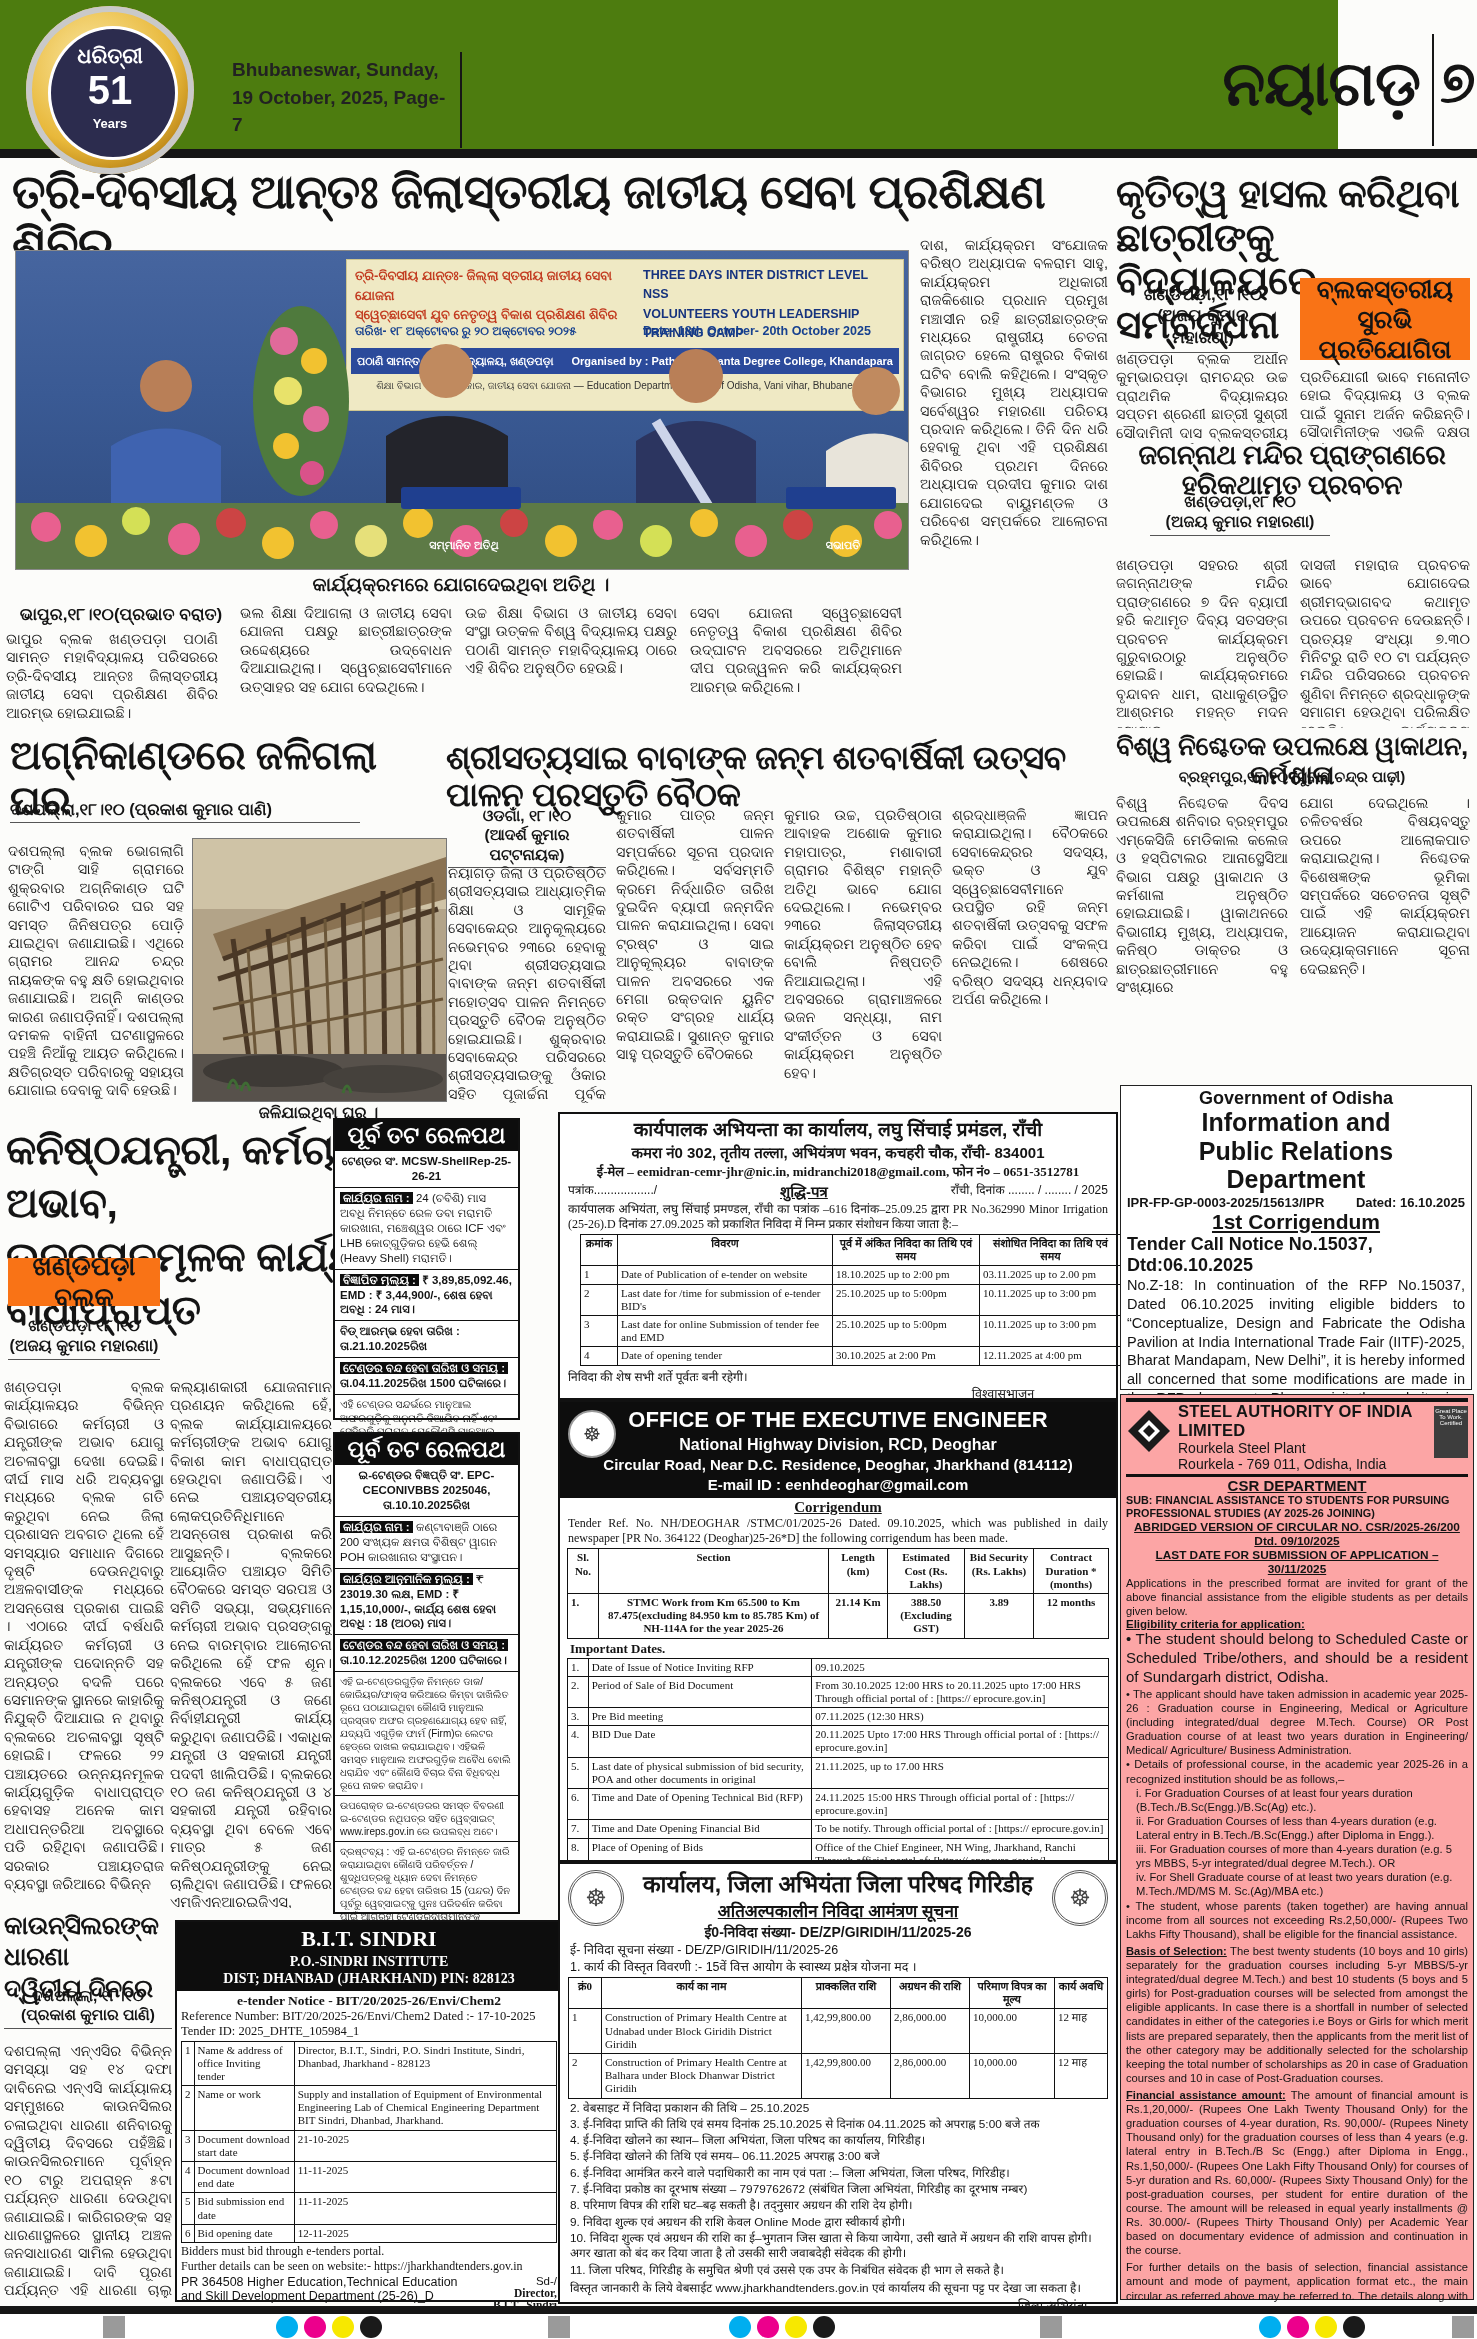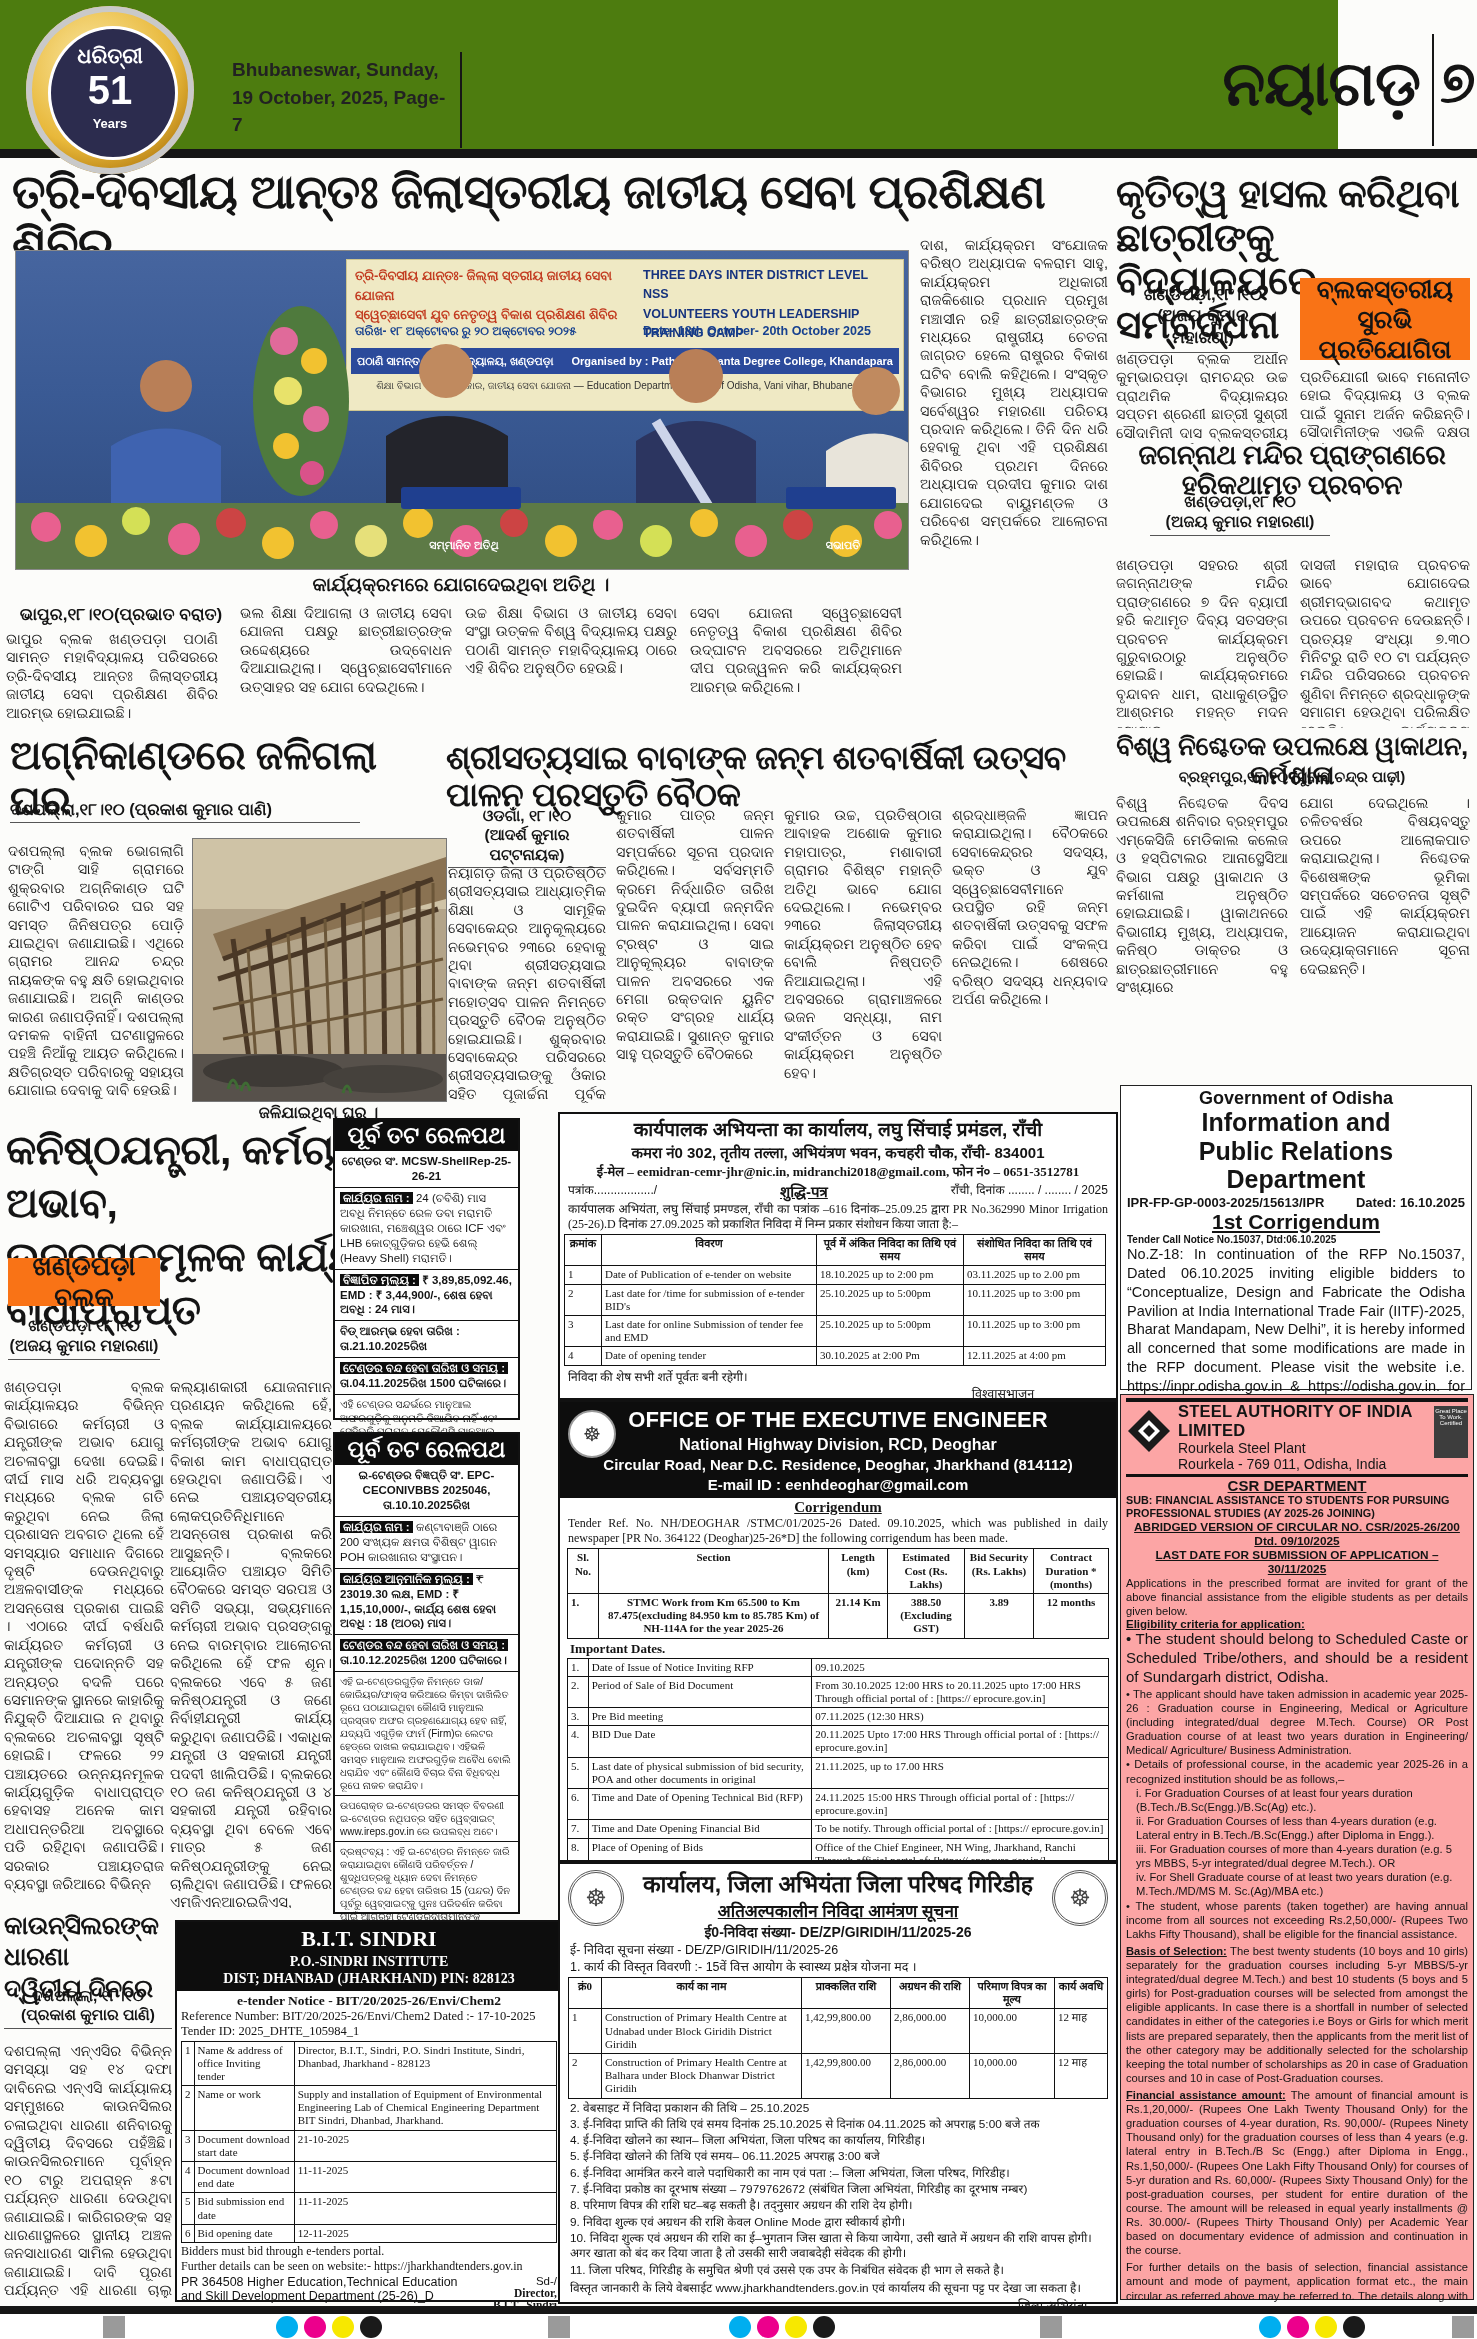--- a/index.html
+++ b/index.html
@@ -330,21 +330,21 @@
   <div class="abs noticebox" style="left:558px;top:1112px;width:556px;height:284px;">
     <div class="ctr b" style="font-size:19px;margin-top:2px;">कार्यपालक अभियन्ता का कार्यालय, लघु सिंचाई प्रमंडल, राँची</div>
     <div class="ctr b" style="font-size:15px;">कमरा नं0 302, तृतीय तल्ला, अभियंत्रण भवन, कचहरी चौक, राँची- 834001</div>
     <div class="ctr b serif" style="font-size:13px;">ई-मेल  –  eemidran-cemr-jhr@nic.in, midranchi2018@gmail.com, फोन नं०  –  0651-3512781</div>
     <div style="display:flex;justify-content:space-between;padding:1px 8px;font-size:12px;">
       <span>पत्रांक................../</span>
       <span class="b" style="font-size:15px;text-decoration:underline;">शुद्धि-पत्र</span>
       <span>राँची, दिनांक ........ / ........ / 2025</span>
     </div>
     <div class="j serif" style="font-size:12px;padding:0 8px;line-height:1.25;">कार्यपालक अभियंता, लघु सिंचाई प्रमण्डल, राँची का पत्रांक –616 दिनांक–25.09.25 द्वारा PR No.362990 Minor Irrigation (25-26).D दिनांक 27.09.2025 को प्रकाशित निविदा में निम्न प्रकार संशोधन किया जाता है:–</div>
-    <table style="width:calc(100% - 14px);margin:2px 4px;" class="rn-table">
+    <table style="width:calc(100% - 14px);margin:2px 20px;" class="rn-table">
       <thead>
           <tr>
         <th style="width:30px;">क्रमांक</th>
         <th>विवरण</th>
         <th style="width:140px;">पूर्व में अंकित निविदा का तिथि एवं समय</th>
         <th style="width:135px;">संशोधित निविदा का तिथि एवं समय</th>
       </tr>
         </thead>
       <tbody class="serif">
           <tr>
@@ -538,21 +538,21 @@
 
   <div class="abs" style="left:1120px;top:1085px;width:352px;height:305px;border:1.5px solid #222;background:#fff;padding:2px 6px;box-sizing:border-box;">
     <div class="ctr b" style="font-size:18px;">Government of Odisha</div>
     <div class="ctr b" style="font-size:25px;line-height:1.1;">Information and</div>
     <div class="ctr b" style="font-size:25px;line-height:1.15;">Public Relations Department</div>
     <div style="display:flex;justify-content:space-between;font-size:13px;font-weight:bold;margin-top:1px;">
       <span>IPR-FP-GP-0003-2025/15613/IPR</span>
       <span>Dated: 16.10.2025</span>
     </div>
     <div class="ctr b" style="font-size:21px;text-decoration:underline;">1st Corrigendum</div>
-    <div class="b" style="font-size:10px;">Tender Call Notice No.15037, Dtd:06.10.2025</div>
+    <div class="b" style="font-size:18px;">Tender Call Notice No.15037, Dtd:06.10.2025</div>
     <div class="j" style="font-size:14.5px;line-height:1.3;">No.Z-18: In continuation of the RFP No.15037, Dated 06.10.2025 inviting eligible bidders to “Conceptualize, Design and Fabricate the Odisha Pavilion at India International Trade Fair (IITF)-2025, Bharat Mandapam, New Delhi”, it is hereby informed all concerned that some modifications are made in the RFP document. Please visit the website i.e. https://inpr.odisha.gov.in &amp; https://odisha.gov.in. for detailed information.</div>
     <div style="display:flex;justify-content:space-between;align-items:flex-end;margin-top:2px;">
       <span class="b" style="font-size:11.5px;">OIPR-15001/11/1229/2526</span>
       <span class="b" style="font-size:18px;">Sd./- Director</span>
     </div>
   </div>
 
   <div class="abs" style="left:1120px;top:1394px;width:354px;height:906px;border:1.5px solid #222;background:#fca5a5;box-sizing:border-box;padding:0 5px;">
     <div style="border-top:4px solid #111;margin:3px 0 0;"></div>
     <div style="position:relative;min-height:62px;">

